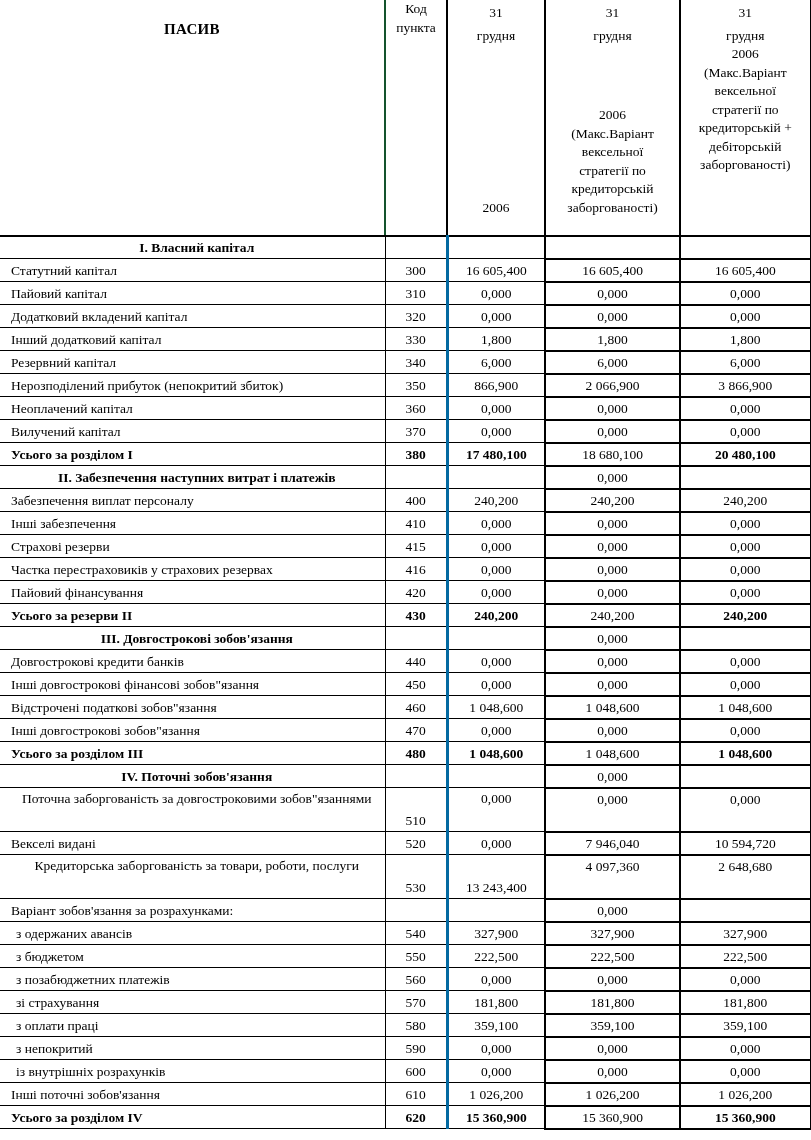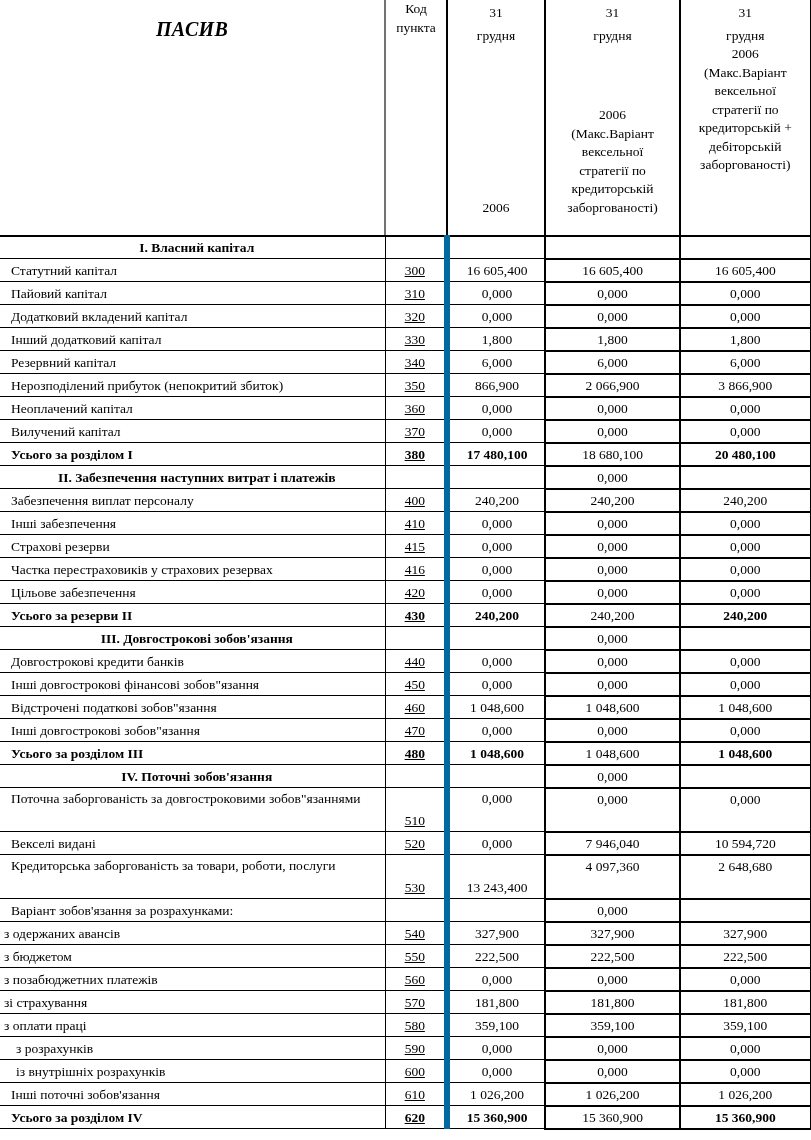--- a/index.html
+++ b/index.html
@@ -6,41 +6,41 @@
   body { width: 811px; height: 1140px; overflow: hidden; font-family: "Liberation Serif", serif; color: #000; }
   table { border-collapse: collapse; table-layout: fixed; width: 810px; position: absolute; left: 0; top: 0; }
   col.c-label { width: 385px; }
   col.c-code { width: 62px; }
   col.c-v1 { width: 98px; }
   col.c-v2 { width: 135px; }
   col.c-v3 { width: 130px; }
   td, th { font-size: 13.5px; line-height: 21px; padding: 0 2px; border: 1px solid #000; vertical-align: middle; font-weight: normal; }
   th { vertical-align: top; text-align: center; padding: 0 2px; line-height: 18.5px; }
   th.label-head { border-left: none; border-top: none; vertical-align: top; }
-  th.label-head span { display: block; margin-top: 20px; font-weight: bold; font-size: 20px; letter-spacing: 0.3px; font-style: italic; }
-  th.code-head { border-left: 2px solid #737373; border-right: 2px solid #000; border-top: none; }
+  th.label-head span { display: block; margin-top: 20px; font-weight: bold; font-size: 15px; letter-spacing: 0.3px; }
+  th.code-head { border-left: 2px solid #14532d; border-right: 2px solid #000; border-top: none; }
   th.v-head { border-top: none; border-right: 2px solid #000; margin-top: 24px; }
   th.v-head.last { border-right: 1px solid #000; }
   .hd-inner { height: 215px; position: relative; }
   .hd-line { display: block; }
   .hd-bottom { position: absolute; bottom: 2px; left: 0; right: 0; }
   .pad-top { margin-top: 4px; }
   tr.head-row th { border-bottom: 2px solid #000; }
   td.label { text-align: left; padding-left: 11px; border-left: none; }
-  td.label.indent1 { padding-left: 4px; margin-left: 9px; }
+  td.label.indent1 { padding-left: 16px; margin-left: 9px; }
   td.label.indent2 { padding-left: 16px; }
-  td.code { text-align: center; border-left: 1px solid #000; border-right: 6px solid #0369a1; text-decoration: underline; }
+  td.code { text-align: center; border-left: 1px solid #000; border-right: 3px solid #0369a1; }
   td.num { text-align: center; }
   td.v1 { border-right: 2px solid #000; }
   td.v2 { border-right: 2px solid #000; border-bottom: 2px solid #000; }
   td.v3 { border-right: 1px solid #000; border-bottom: 2px solid #000; }
   tr.section td.label { text-align: center; font-weight: bold; }
   tr.total td.label, tr.total td.code { font-weight: bold; }
   tr.total td.v1, tr.total td.v3 { font-weight: bold; }
-  tr.two-line td { vertical-align: bottom; line-height: 21px; }
+  tr.two-line td { vertical-align: bottom; line-height: 21px; text-align: center; }
   tr.two-line td.top { vertical-align: top; }
   tr.two-line td.label { vertical-align: top; }
   tr.row { height: 22px; }
   tr.two-line { height: 44px; }
 </style>
 </head>
 <body>
 
 <table>
   <colgroup>
@@ -207,21 +207,21 @@
         <td class="num v3">0,000</td>
       </tr>
       <tr class="row">
         <td class="label">Частка перестраховиків у страхових резервах</td>
         <td class="code">416</td>
         <td class="num v1">0,000</td>
         <td class="num v2">0,000</td>
         <td class="num v3">0,000</td>
       </tr>
       <tr class="row">
-        <td class="label">Цільове забезпечення</td>
+        <td class="label">Пайовий фінансування</td>
         <td class="code">420</td>
         <td class="num v1">0,000</td>
         <td class="num v2">0,000</td>
         <td class="num v3">0,000</td>
       </tr>
       <tr class="row total">
         <td class="label">Усього за резерви ІІ</td>
         <td class="code">430</td>
         <td class="num v1">240,200</td>
         <td class="num v2">240,200</td>
@@ -333,21 +333,21 @@
         <td class="num v3">181,800</td>
       </tr>
       <tr class="row">
         <td class="label indent1">з оплати праці</td>
         <td class="code">580</td>
         <td class="num v1">359,100</td>
         <td class="num v2">359,100</td>
         <td class="num v3">359,100</td>
       </tr>
       <tr class="row">
-        <td class="label indent2">з розрахунків</td>
+        <td class="label indent2">з непокритий</td>
         <td class="code">590</td>
         <td class="num v1">0,000</td>
         <td class="num v2">0,000</td>
         <td class="num v3">0,000</td>
       </tr>
       <tr class="row">
         <td class="label indent2">із внутрішніх розрахунків</td>
         <td class="code">600</td>
         <td class="num v1">0,000</td>
         <td class="num v2">0,000</td>

